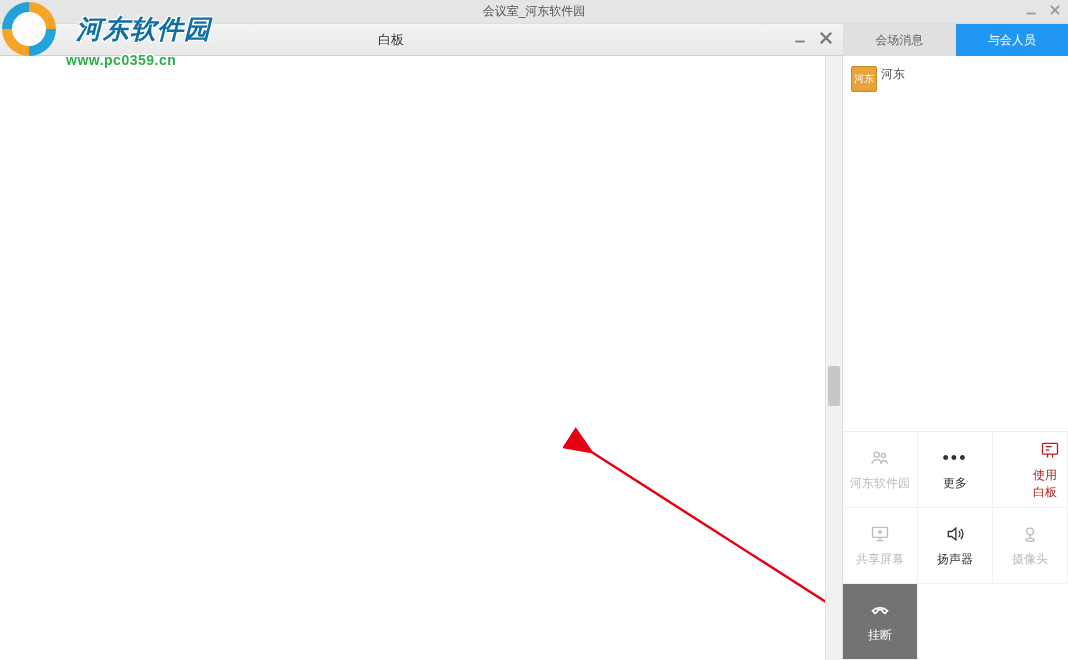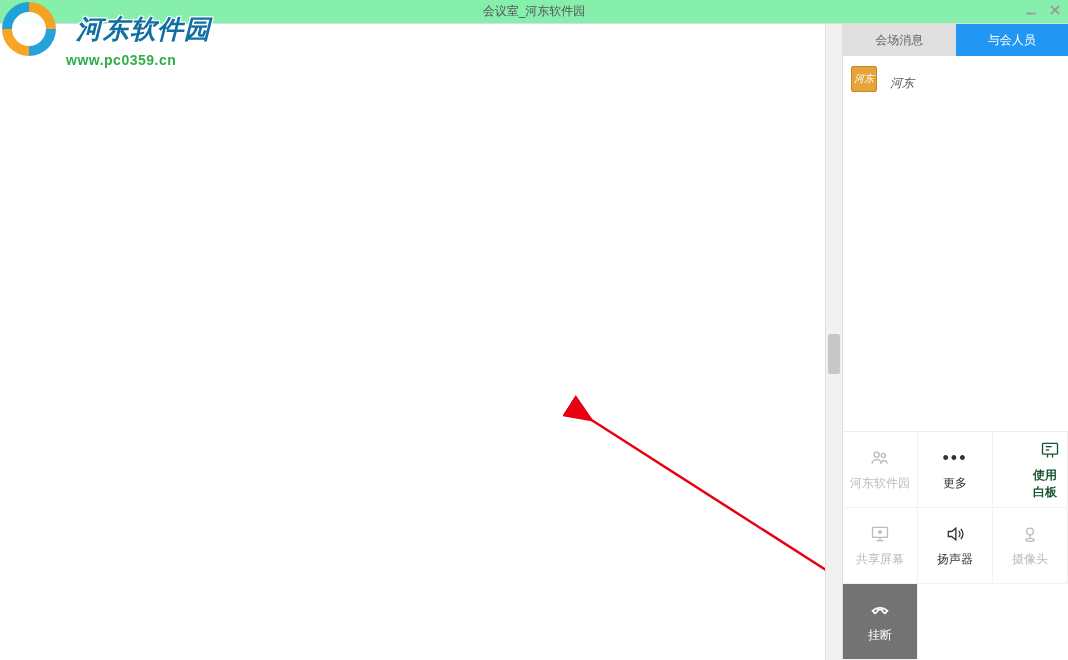--- a/index.html
+++ b/index.html
@@ -1,21 +1,21 @@
 <!DOCTYPE html>
 <html><head>
   <meta charset="utf-8">
   <style>
     * { margin: 0; padding: 0; box-sizing: border-box; font-family: "Microsoft YaHei", Arial, sans-serif; }
     body { width: 1068px; height: 660px; background: #fff; overflow: hidden; position: relative; }
 
     
     .main-titlebar {
       height: 24px;
-      background: #86efac;
+      background: #e5e5e5;
       display: flex;
       align-items: center;
       justify-content: center;
       position: relative;
       border-bottom: 1px solid #ddd;
     }
     .main-titlebar .title { font-size: 12px; color: #555; }
     .main-titlebar .controls { position: absolute; right: 6px; top: 0; display: flex; gap: 10px; height: 100%; align-items: center; }
     .main-titlebar .min-icon svg, .main-titlebar .close-icon svg { width: 14px; height: 14px; }
     .main-titlebar .min-icon, .main-titlebar .close-icon { cursor: pointer; color: #999; }
@@ -48,29 +48,29 @@
     .wb-scroll .thumb { position: absolute; left: 2px; right: 2px; top: 310px; height: 40px; background: #c7c7c7; border-radius: 2px; }
 
     
     .right { flex: 1; display: flex; flex-direction: column; background: #fff; }
     .tabs { display: flex; height: 32px; text-align: center; }
     .tab { flex: 1; display: flex; align-items: center; justify-content: center; font-size: 12px; cursor: pointer; }
     .tab.inactive { background: #e0e0e0; color: #666; }
     .tab.active { background: #2196f3; color: #fff; }
 
     .participants { flex: 1; padding: 10px 8px; overflow: auto; }
-    .participant { display: flex; align-items: flex-end; gap: 13px; font-size: 12px; color: #555; font-style: italic; }
+    .participant { display: flex; align-items: flex-start; gap: 4px; font-size: 12px; color: #555; }
     .avatar { width: 26px; height: 26px; background: #e5a33a; border: 1px solid #c98820; display: flex; align-items: center; justify-content: center; font-size: 10px; color: #fff; border-radius: 2px; }
 
     
     .action-grid { display: grid; grid-template-columns: repeat(3, 1fr); grid-template-rows: repeat(3, 76px); border-top: 1px solid #eee; }
     .action { display: flex; flex-direction: column; align-items: center; justify-content: center; gap: 6px; font-size: 12px; color: #333; cursor: pointer; border-right: 1px solid #f2f2f2; border-bottom: 1px solid #f2f2f2; background: #fff; }
     .action.disabled { color: #bbb; }
     .action.hangup { background: #737373; color: #fff; }
-    .action.active-wb { color: #14532d; font-weight: 700; padding-left: 40px; }
+    .action.active-wb { color: #b91c1c; font-weight: 400; padding-left: 40px; }
     .action .ico { width: 22px; height: 22px; display: flex; align-items: center; justify-content: center; color: inherit; }
     .action .ico svg { width: 20px; height: 20px; }
 
     
     .arrow-svg { position: absolute; left: 0; top: 0; width: 843px; height: 100%; pointer-events: none; }
 
     
     .logo-overlay { position: absolute; left: 2px; top: 2px; pointer-events: none; z-index: 50; }
     .logo-overlay .logo-top { display: flex; align-items: center; gap: 20px; }
     .logo-circle { width: 54px; height: 54px; border-radius: 50%; background: conic-gradient(#f7a11b 0 90deg, #1a9ed9 90deg 180deg, #f7a11b 180deg 270deg, #1a9ed9 270deg 360deg); opacity: 0.95; display:flex; align-items:center; justify-content:center;}
@@ -96,20 +96,36 @@
           <line x1="5" y1="5" x2="19" y2="19" stroke="currentColor" stroke-width="3"></line>
           <line x1="19" y1="5" x2="5" y2="19" stroke="currentColor" stroke-width="3"></line>
         </svg>
     </span>
   </div>
 </div>
 
 <div class="row">
 
   <div class="left">
+    <div class="wb-titlebar">
+      <span class="title">白板</span>
+      <div class="controls">
+        <span class="min-icon">
+          <svg viewBox="0 0 24 24">
+              <line x1="4" y1="18" x2="20" y2="18" stroke="currentColor" stroke-width="3"></line>
+            </svg>
+        </span>
+        <span class="close-icon">
+          <svg viewBox="0 0 24 24">
+              <line x1="5" y1="5" x2="19" y2="19" stroke="currentColor" stroke-width="3"></line>
+              <line x1="19" y1="5" x2="5" y2="19" stroke="currentColor" stroke-width="3"></line>
+            </svg>
+        </span>
+      </div>
+    </div>
     <div class="wb-canvas">
       <svg class="arrow-svg">
         <defs>
           <marker id="ah" markerWidth="12" markerHeight="10" refX="2" refY="5" orient="auto">
             <polygon points="0,5 12,0 12,10" fill="#e60012"></polygon>
           </marker>
         </defs>
         <line x1="840" y1="555" x2="590" y2="395" stroke="#e60012" stroke-width="2.5" marker-end="url(#ah)"></line>
       </svg>
       <div class="wb-scroll">

